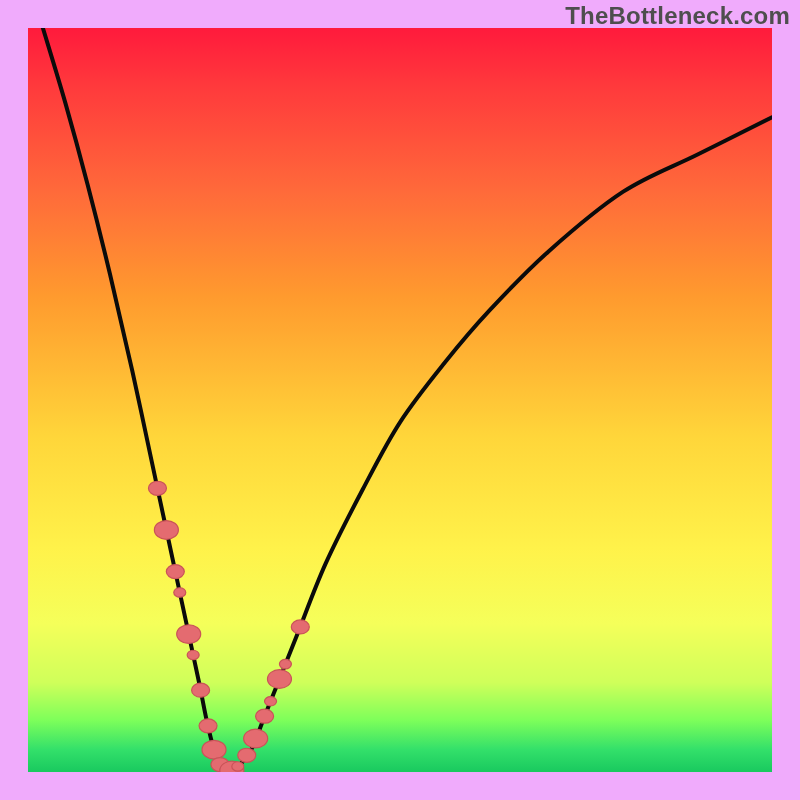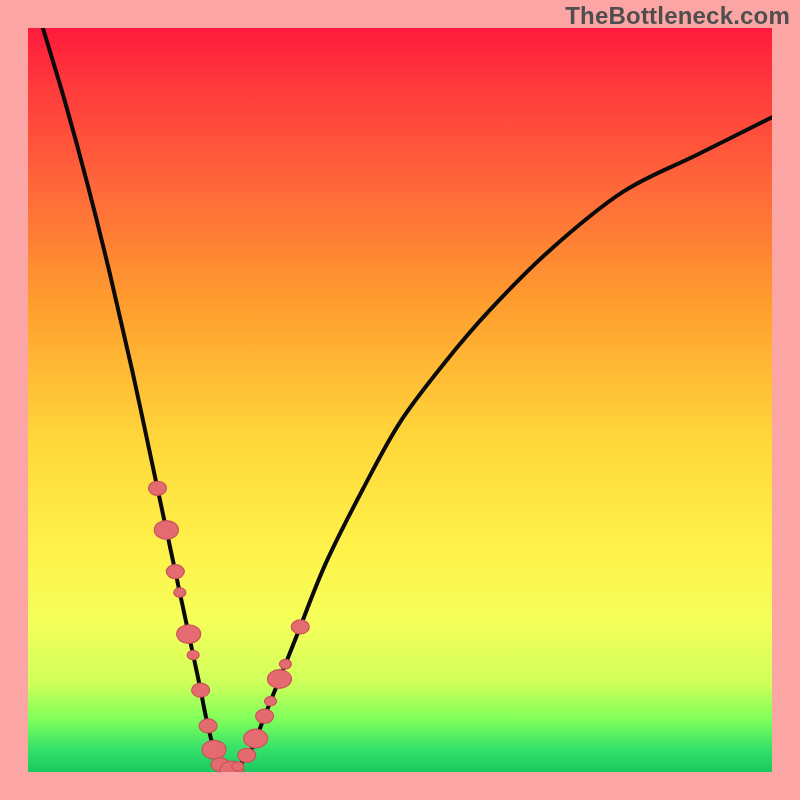--- a/index.html
+++ b/index.html
@@ -9,21 +9,21 @@
     height: 800px;
     overflow: hidden;
     background: #000;
   }
   .frame {
     position: absolute;
     top: 0;
     left: 0;
     width: 800px;
     height: 800px;
-    background: #fca5a5;
+    background: #f0abfc;
   }
   .plot {
     position: absolute;
     top: 28px;
     left: 28px;
     width: 744px;
     height: 744px;
     
     background: linear-gradient(
       to bottom,

